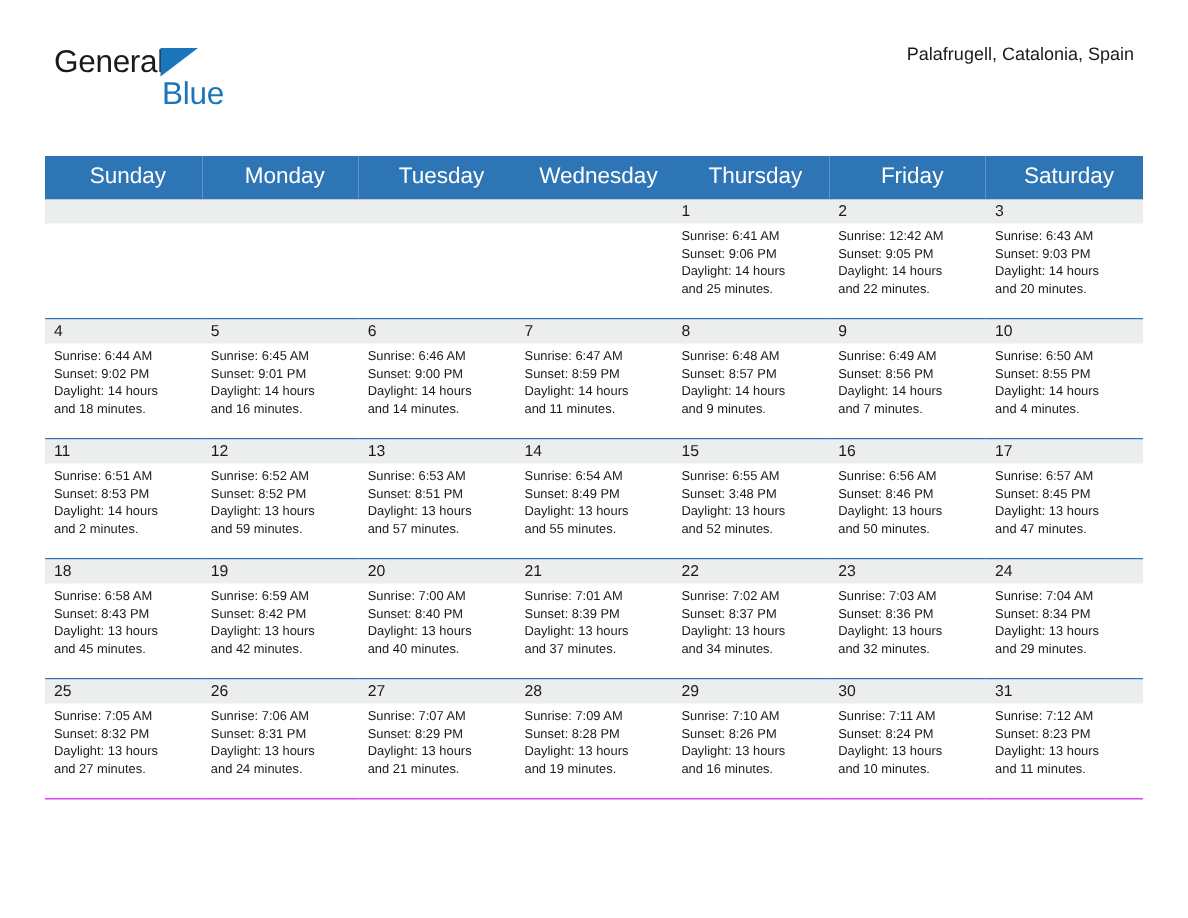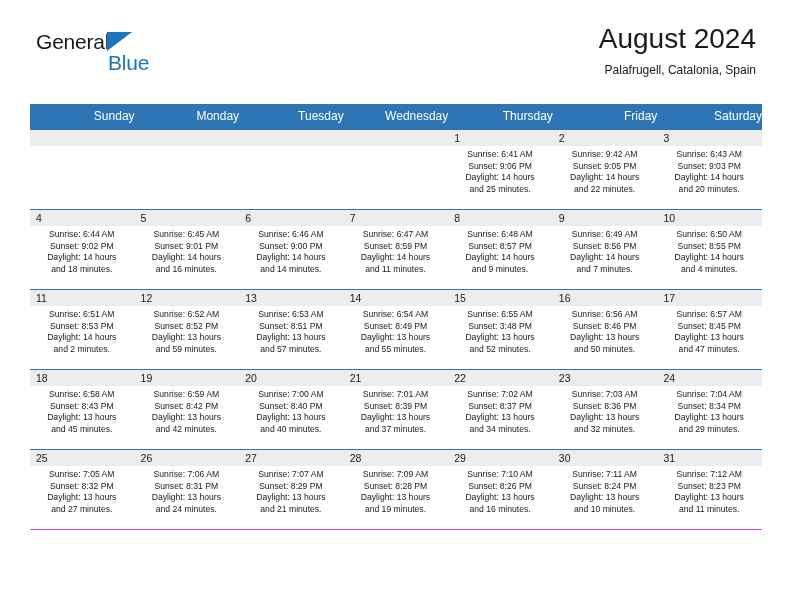--- a/index.html
+++ b/index.html
@@ -94,23 +94,23 @@
     width: 732px;
     border-collapse: collapse;
     table-layout: fixed;
   }
   .calendar col {
     width: 104.57px;
   }
   thead th {
     background: #2e75b6;
     color: #ffffff;
-    font-size: 12px;
+    font-size: 15px;
     font-weight: normal;
-    text-align: right;
+    text-align: center;
     padding: 5px 0 6px 6px;
     height: 11px;
     border: none;
   }
   tbody td {
     vertical-align: top;
     height: 79px;
     padding: 0;
     border: none;
     border-top: 1px solid #2e75b6;
@@ -133,41 +133,39 @@
     line-height: 15px;
   }
   .cell.empty .daynum-band {
     background: #eceded;
   }
   .info {
     padding: 3px 7px 0 6px;
     font-size: 8.6px;
     line-height: 11.6px;
     color: #1a1a1a;
-    text-align: center;
   }
   .info div {
     white-space: nowrap;
   }
 </style>
 </head>
 <body>
 
 <div class="page">
 
   <div class="header">
 
     <div class="brand">
       <span class="brand-general">General</span>
       <span class="brand-flag"></span>
       <span class="brand-blue">Blue</span>
     </div>
 
     <div class="title-wrap">
-      <h1 class="cal-title">August 2024</h1>
       <p class="cal-subtitle">Palafrugell, Catalonia, Spain</p>
     </div>
 
   </div>
 
   <table class="calendar">
     <colgroup>
       <col>
         <col>
         <col>
@@ -217,21 +215,21 @@
                 <div>Sunset: 9:06 PM</div>
                 <div>Daylight: 14 hours</div>
                 <div>and 25 minutes.</div>
               </div>
             </div>
           </td>
           <td>
             <div class="cell">
               <div class="daynum-band">2</div>
               <div class="info">
-                <div>Sunrise: 9:42 AM</div>
+                <div>Sunrise: 12:42 AM</div>
                 <div>Sunset: 9:05 PM</div>
                 <div>Daylight: 14 hours</div>
                 <div>and 22 minutes.</div>
               </div>
             </div>
           </td>
           <td>
             <div class="cell">
               <div class="daynum-band">3</div>
               <div class="info">

